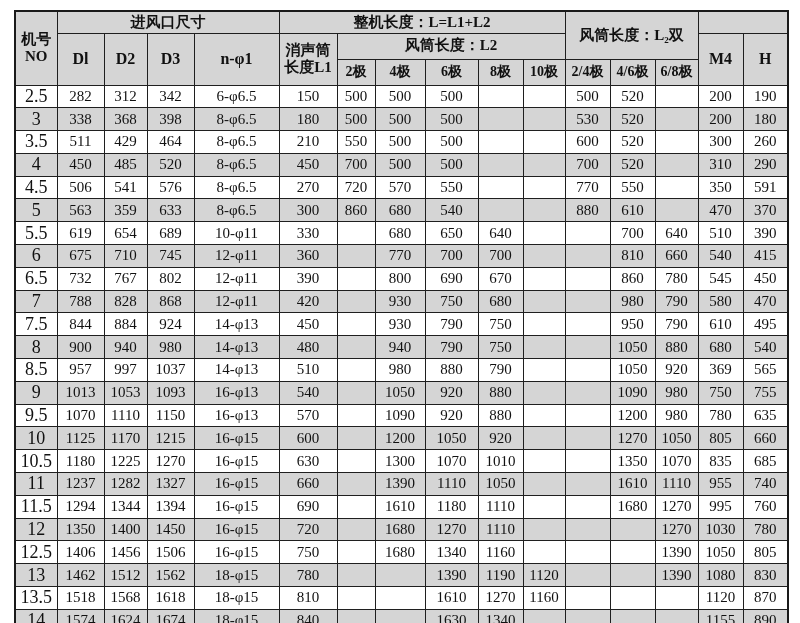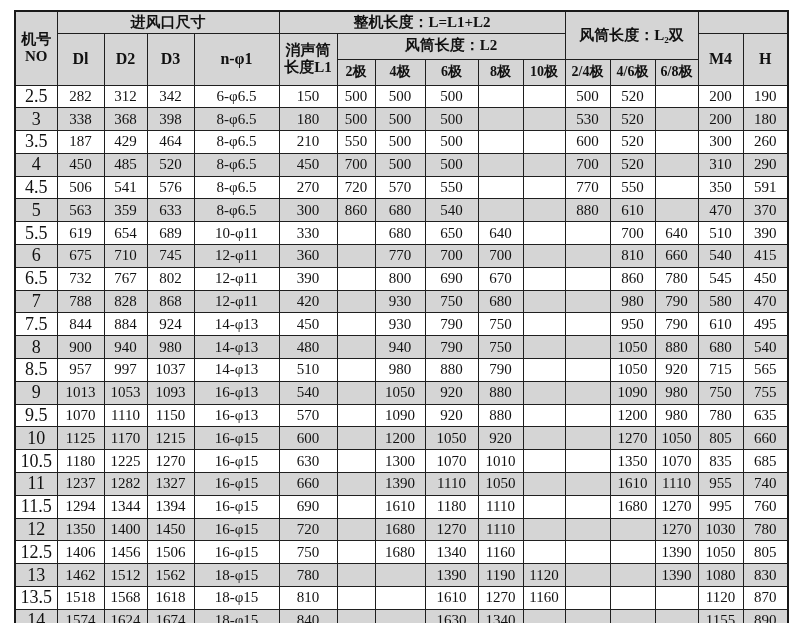--- a/index.html
+++ b/index.html
@@ -130,21 +130,21 @@
         <td></td>
         <td></td>
         <td>530</td>
         <td>520</td>
         <td></td>
         <td>200</td>
         <td>180</td>
       </tr>
       <tr>
         <td>3.5</td>
-        <td>187</td>
+        <td>511</td>
         <td>429</td>
         <td>464</td>
         <td>8-φ6.5</td>
         <td>210</td>
         <td>550</td>
         <td>500</td>
         <td>500</td>
         <td></td>
         <td></td>
         <td>600</td>
@@ -323,21 +323,21 @@
         <td>14-φ13</td>
         <td>510</td>
         <td></td>
         <td>980</td>
         <td>880</td>
         <td>790</td>
         <td></td>
         <td></td>
         <td>1050</td>
         <td>920</td>
-        <td>715</td>
+        <td>369</td>
         <td>565</td>
       </tr>
       <tr class="alt">
         <td>9</td>
         <td>1013</td>
         <td>1053</td>
         <td>1093</td>
         <td>16-φ13</td>
         <td>540</td>
         <td></td>

